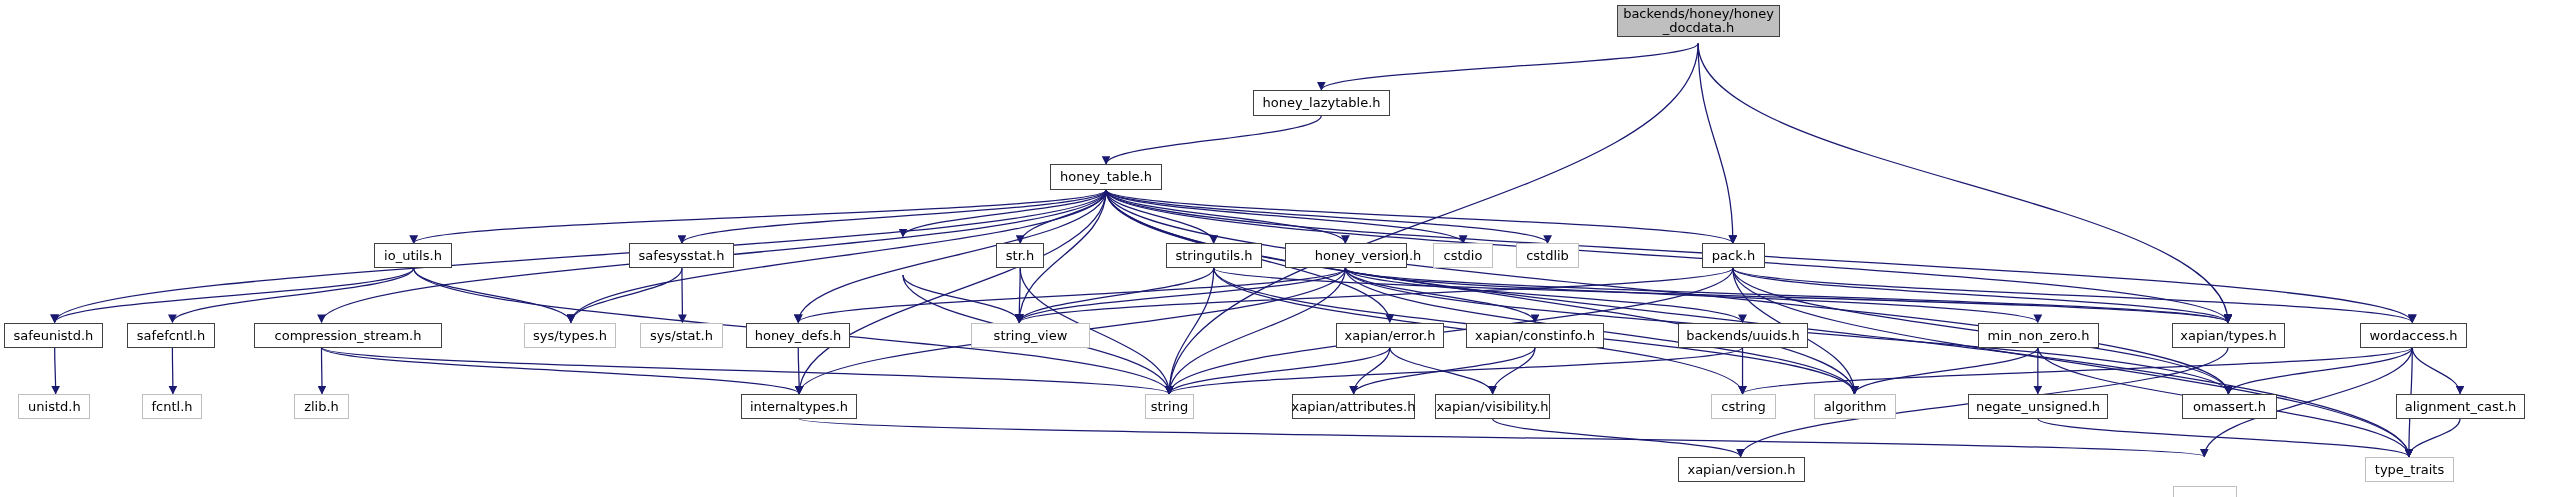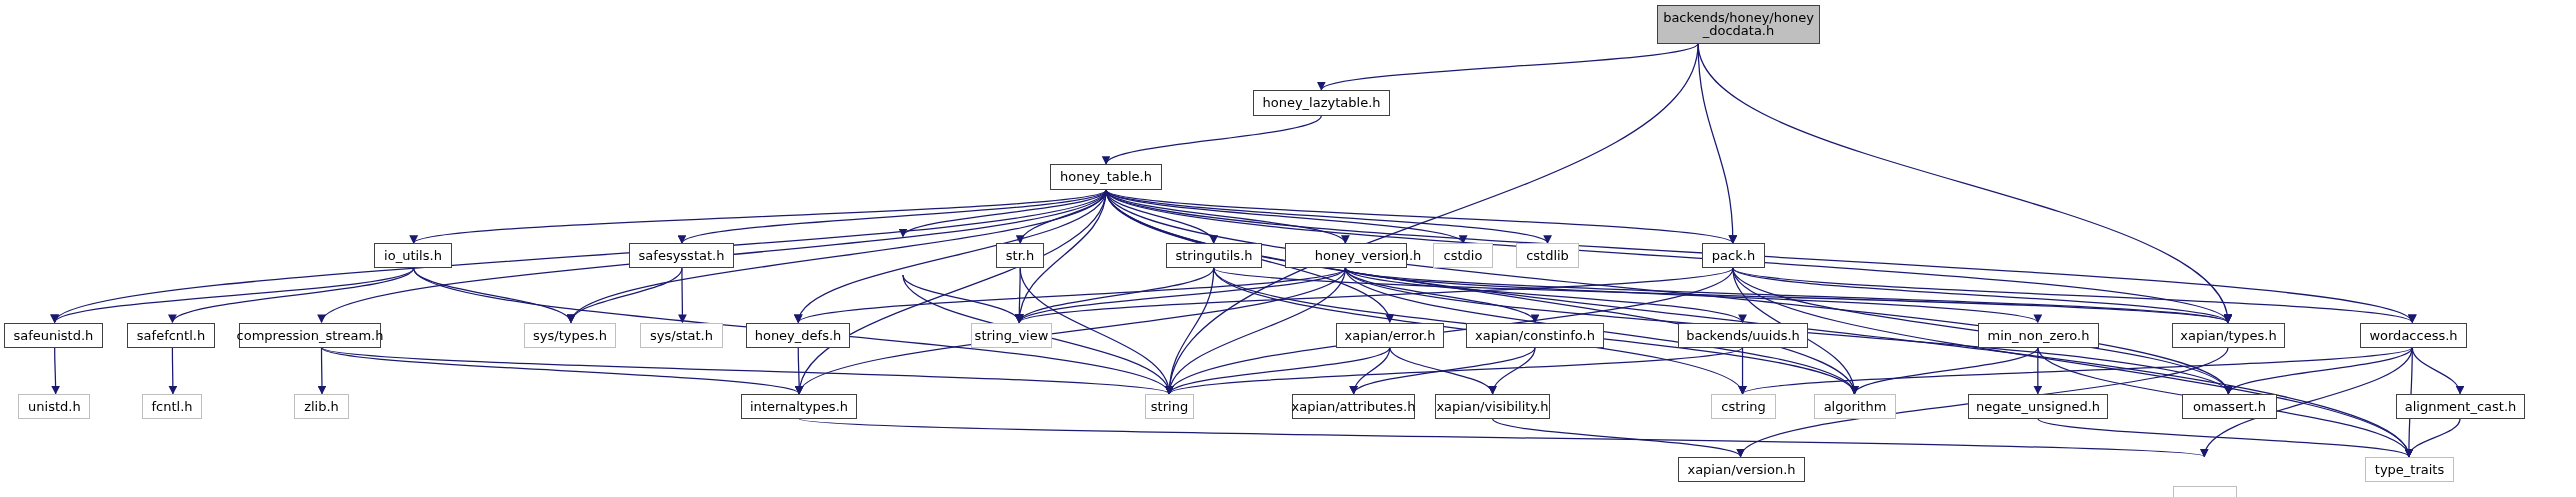--- a/index.html
+++ b/index.html
@@ -105,41 +105,41 @@
       <path d="M2498.5,360 C2498.5,381.6 2308,386.4 2308,408" fill="none" stroke="#191970" stroke-width="1.3" marker-end="url(#arrow)"></path>
       <path d="M2498.5,360 C2498.5,381.6 2548,386.4 2548,408" fill="none" stroke="#191970" stroke-width="1.3" marker-end="url(#arrow)"></path>
       <path d="M2498.5,360 C2498.5,410.85 2495,422.15 2495,473" fill="none" stroke="#191970" stroke-width="1.3" marker-end="url(#arrow)"></path>
       <path d="M2498.5,360 C2498.5,381.6 1804.5,386.4 1804.5,408" fill="none" stroke="#191970" stroke-width="1.3" marker-end="url(#arrow)"></path>
       <path d="M2548,434 C2548,451.55 2495,455.45 2495,473" fill="none" stroke="#191970" stroke-width="1.3" marker-end="url(#arrow)"></path>
       <path d="M2110.5,434 C2110.5,451.55 2495,455.45 2495,473" fill="none" stroke="#191970" stroke-width="1.3" marker-end="url(#arrow)"></path>
       <path d="M1545.5,434 C1545.5,451.55 1802.5,455.45 1802.5,473" fill="none" stroke="#191970" stroke-width="1.3" marker-end="url(#arrow)"></path>
       <path d="M827,434 C827,451.55 2283,455.45 2283,473" fill="none" stroke="#191970" stroke-width="1.3" marker-end="url(#arrow)"></path>
     </svg>
 
-  <div class="node root" style="left:1617px;top:4.8px;width:163px;height:39px;margin-left:40px;"><span>backends/honey/honey
+  <div class="node root" style="left:1617px;top:4.8px;width:163px;height:32px;"><span>backends/honey/honey
 _docdata.h</span></div>
   <div class="node" style="left:1253px;top:90px;width:137px;height:26px;"><span>honey_lazytable.h</span></div>
   <div class="node" style="left:1050px;top:164px;width:112px;height:26px;"><span>honey_table.h</span></div>
 
   <div class="node" style="left:374px;top:243px;width:78px;height:25px;"><span>io_utils.h</span></div>
   <div class="node" style="left:629px;top:243px;width:105px;height:25px;"><span>safesysstat.h</span></div>
   <div class="node" style="left:996px;top:243px;width:48px;height:25px;"><span>str.h</span></div>
   <div class="node" style="left:1166px;top:243px;width:96px;height:25px;"><span>stringutils.h</span></div>
   <div class="node" style="left:1285px;top:243px;width:122px;height:25px;padding-left:44px;"><span>honey_version.h</span></div>
   <div class="node ext" style="left:1433px;top:243px;width:60px;height:25px;"><span>cstdio</span></div>
   <div class="node ext" style="left:1516px;top:243px;width:63px;height:25px;"><span>cstdlib</span></div>
   <div class="node" style="left:1702px;top:243px;width:63px;height:25px;"><span>pack.h</span></div>
 
   <div class="node" style="left:3.9px;top:323px;width:99px;height:25px;"><span>safeunistd.h</span></div>
   <div class="node" style="left:127px;top:323px;width:88px;height:25px;"><span>safefcntl.h</span></div>
-  <div class="node" style="left:239px;top:323px;width:142px;height:25px;text-align:center;"><span>compression_stream.h</span></div>
+  <div class="node" style="left:254px;top:323px;width:188px;height:25px;text-align:center;"><span>compression_stream.h</span></div>
   <div class="node ext" style="left:524px;top:323px;width:92px;height:25px;"><span>sys/types.h</span></div>
   <div class="node ext" style="left:640px;top:323px;width:83px;height:25px;"><span>sys/stat.h</span></div>
   <div class="node" style="left:746px;top:323px;width:104px;height:25px;"><span>honey_defs.h</span></div>
-  <div class="node ext" style="left:971px;top:323px;width:81px;height:25px;"><span>string_view</span></div>
+  <div class="node ext" style="left:971px;top:323px;width:119px;height:25px;"><span>string_view</span></div>
   <div class="node" style="left:1336px;top:323px;width:108px;height:25px;"><span>xapian/error.h</span></div>
   <div class="node" style="left:1466px;top:323px;width:138px;height:25px;"><span>xapian/constinfo.h</span></div>
   <div class="node" style="left:1678px;top:323px;width:130px;height:25px;"><span>backends/uuids.h</span></div>
   <div class="node" style="left:1978px;top:323px;width:121px;height:25px;"><span>min_non_zero.h</span></div>
   <div class="node" style="left:2172px;top:323px;width:113px;height:25px;"><span>xapian/types.h</span></div>
   <div class="node" style="left:2360px;top:323px;width:107px;height:25px;"><span>wordaccess.h</span></div>
 
   <div class="node ext" style="left:18.4px;top:394px;width:72px;height:25px;"><span>unistd.h</span></div>
   <div class="node ext" style="left:142px;top:394px;width:60px;height:25px;"><span>fcntl.h</span></div>
   <div class="node ext" style="left:294px;top:394px;width:55px;height:25px;"><span>zlib.h</span></div>

